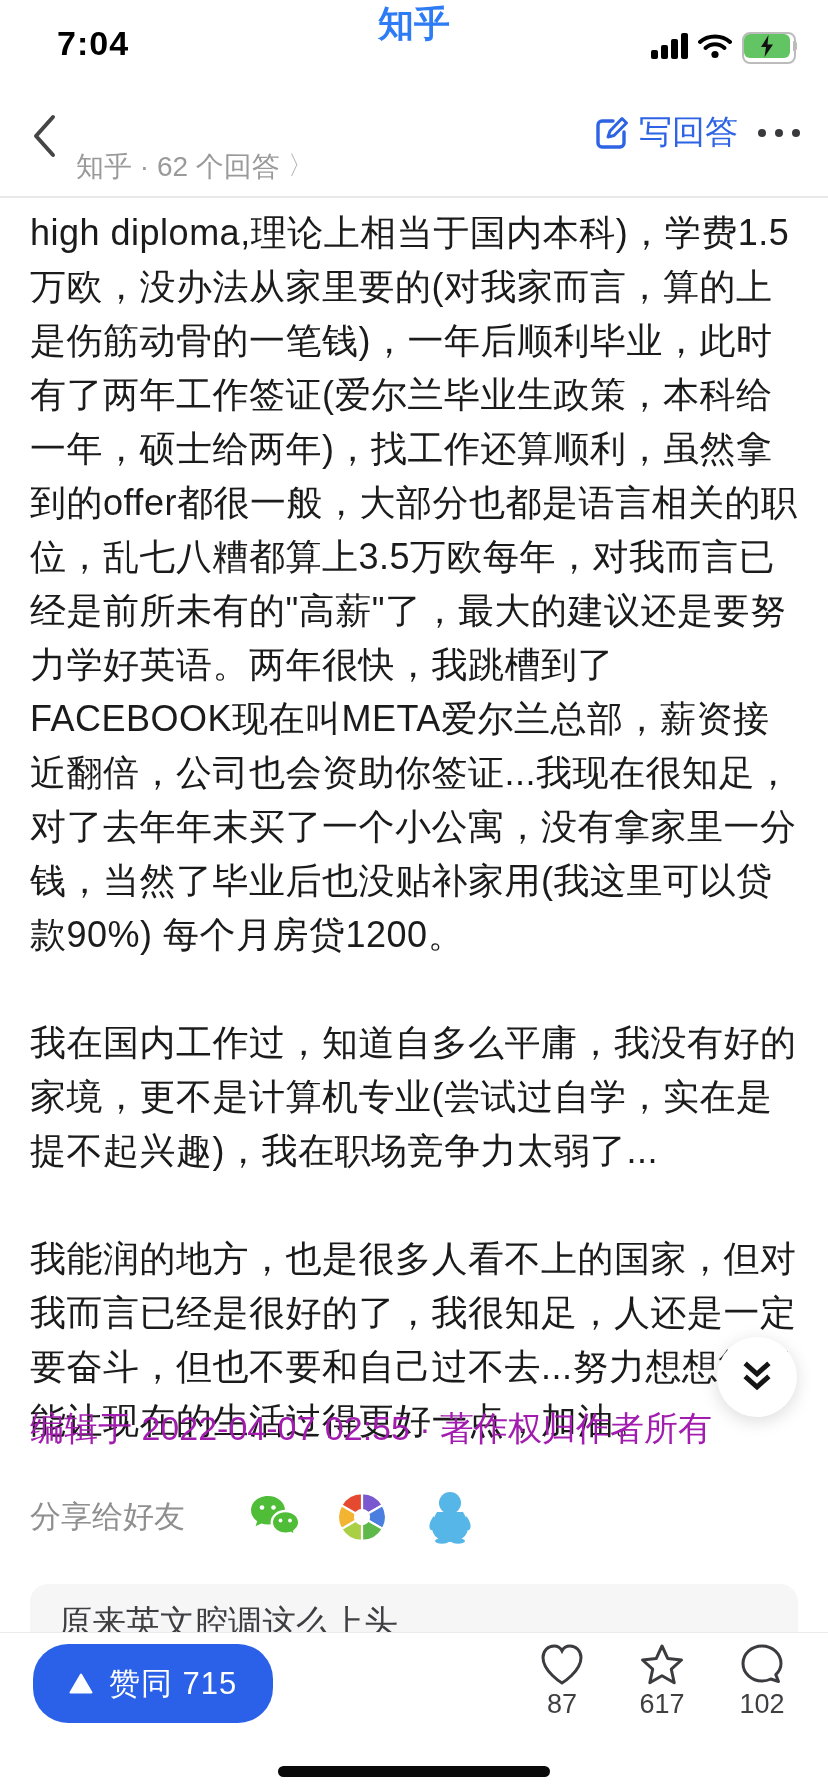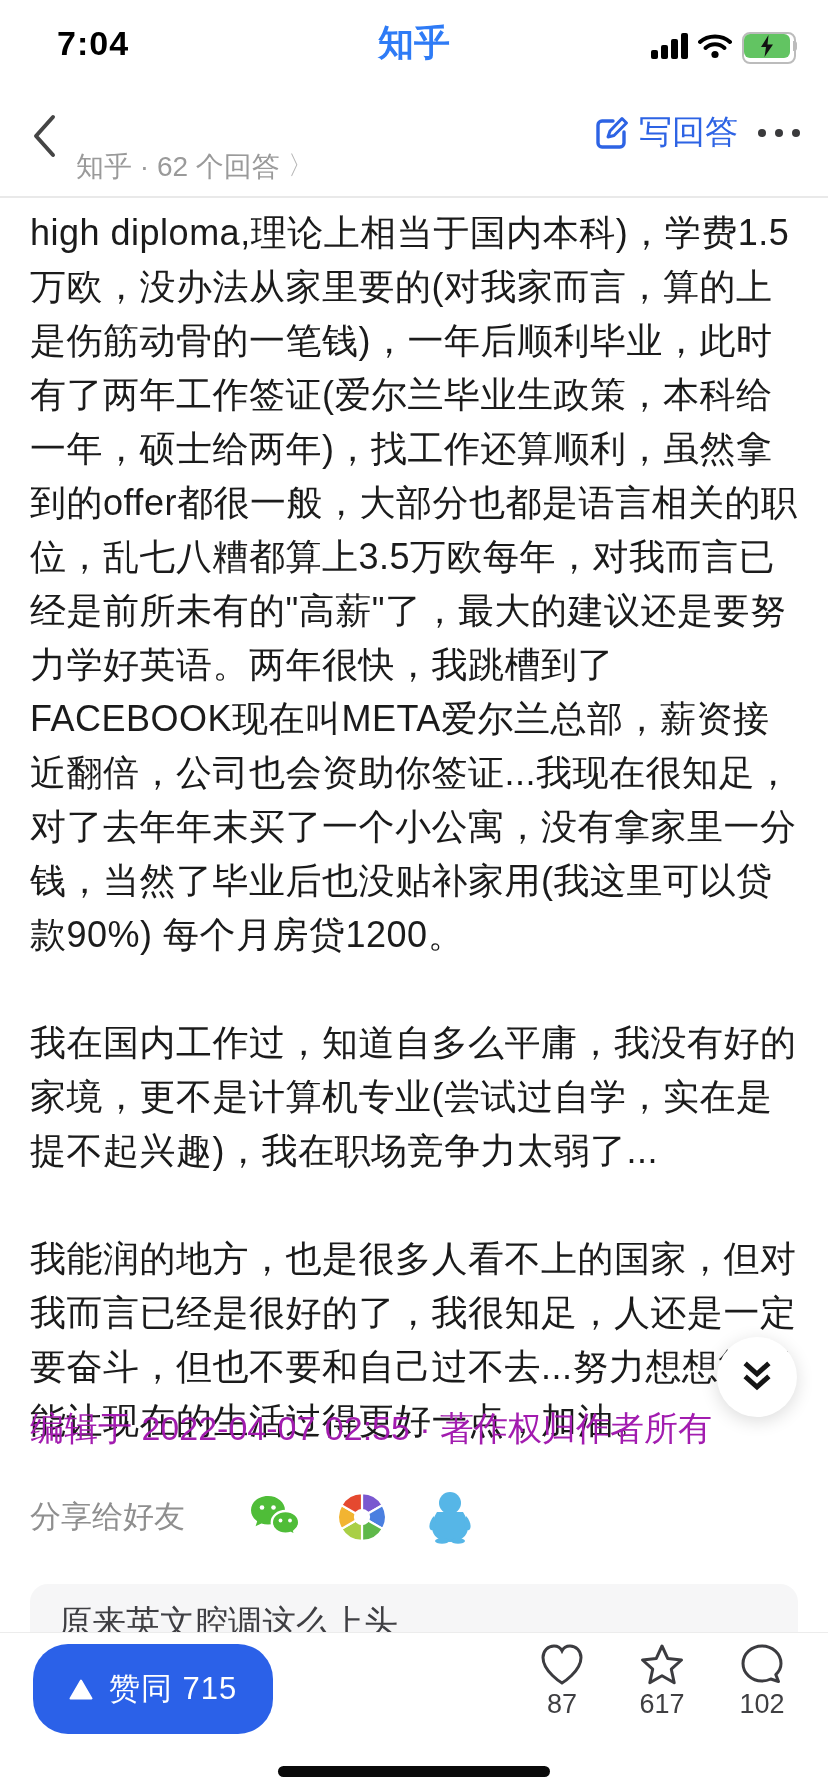--- a/index.html
+++ b/index.html
@@ -2,21 +2,21 @@
 <html><head>
 <meta charset="utf-8">
 <style>
   html,body{margin:0;padding:0;background:#fff;}
   .screen{
     position:relative;width:828px;height:1792px;overflow:hidden;background:#ffffff;
     font-family:"Liberation Sans","DejaVu Sans",sans-serif;color:#1c1c1c;
   }
   
   .status-time{position:absolute;left:57px;top:24px;font-size:34px;font-weight:700;color:#000;letter-spacing:1px;}
-  .app-banner{position:absolute;left:0;right:0;top:19px;text-align:center;font-size:36px;font-weight:600;color:#2e7bf6;}
+  .app-banner{position:absolute;left:0;right:0;top:0;text-align:center;font-size:36px;font-weight:600;color:#2e7bf6;}
   .status-icons{position:absolute;right:28px;top:32px;display:flex;align-items:center;gap:10px;}
   .sig{display:flex;align-items:flex-end;gap:3px;height:26px;}
   .sig i{display:block;width:7px;background:#000;border-radius:2px;}
   .sig i:nth-child(1){height:9px;}.sig i:nth-child(2){height:14px;}
   .sig i:nth-child(3){height:20px;}.sig i:nth-child(4){height:26px;}
   .battery{position:relative;width:58px;height:28px;}
   .battery .shell{position:absolute;left:0;top:0;width:50px;height:28px;border:2px solid #bcbcbc;border-radius:8px;}
   .battery .fill{position:absolute;left:2px;top:2px;width:46px;height:24px;background:#62c462;border-radius:6px;}
   .battery .nub{position:absolute;right:3px;top:9px;width:4px;height:10px;background:#bcbcbc;border-radius:0 3px 3px 0;}
   .battery svg{position:absolute;left:12px;top:1px;}
@@ -40,21 +40,21 @@
   .share-label{font-size:31px;color:#8f8f8f;margin-right:62px;}
   .share-row .share-ic{width:54px;height:54px;margin-right:34px;display:flex;align-items:center;justify-content:center;}
   
   .next-card{position:absolute;left:30px;top:1584px;width:768px;height:120px;background:#f6f6f7;border-radius:18px;overflow:hidden;}
   .next-card .preview{padding:16px 28px 0 28px;font-size:34px;color:#3f3f43;white-space:nowrap;overflow:hidden;}
   
   .float-down{position:absolute;left:717px;top:1337px;width:80px;height:80px;border-radius:50%;background:#fff;
     box-shadow:0 4px 18px rgba(0,0,0,0.14);display:flex;align-items:center;justify-content:center;}
   
   .bottom-bar{position:absolute;left:0;top:1632px;width:828px;height:160px;background:#fff;border-top:1px solid #ececec;z-index:10;}
-  .upvote-btn{position:absolute;left:33px;top:11px;height:90px;border-radius:35px;background:#2b61e8;display:flex;
+  .upvote-btn{position:absolute;left:33px;top:11px;height:79px;border-radius:35px;background:#2b61e8;display:flex;
     align-items:center;padding:0 36px;gap:16px;border:none;}
   .upvote-btn .lbl{color:#fff;font-size:31px;font-weight:500;letter-spacing:1px;}
   .actions{position:absolute;right:16px;top:10px;display:flex;}
   .action{width:100px;display:flex;flex-direction:column;align-items:center;}
   .action .cnt{margin-top:2px;font-size:27px;color:#3f3f42;}
   .home-indicator{position:absolute;left:50%;bottom:16px;transform:translateX(-50%);width:272px;height:11px;border-radius:6px;background:#0a0a0a;}
   svg{display:block;}
 </style>
 </head>
 <body>

